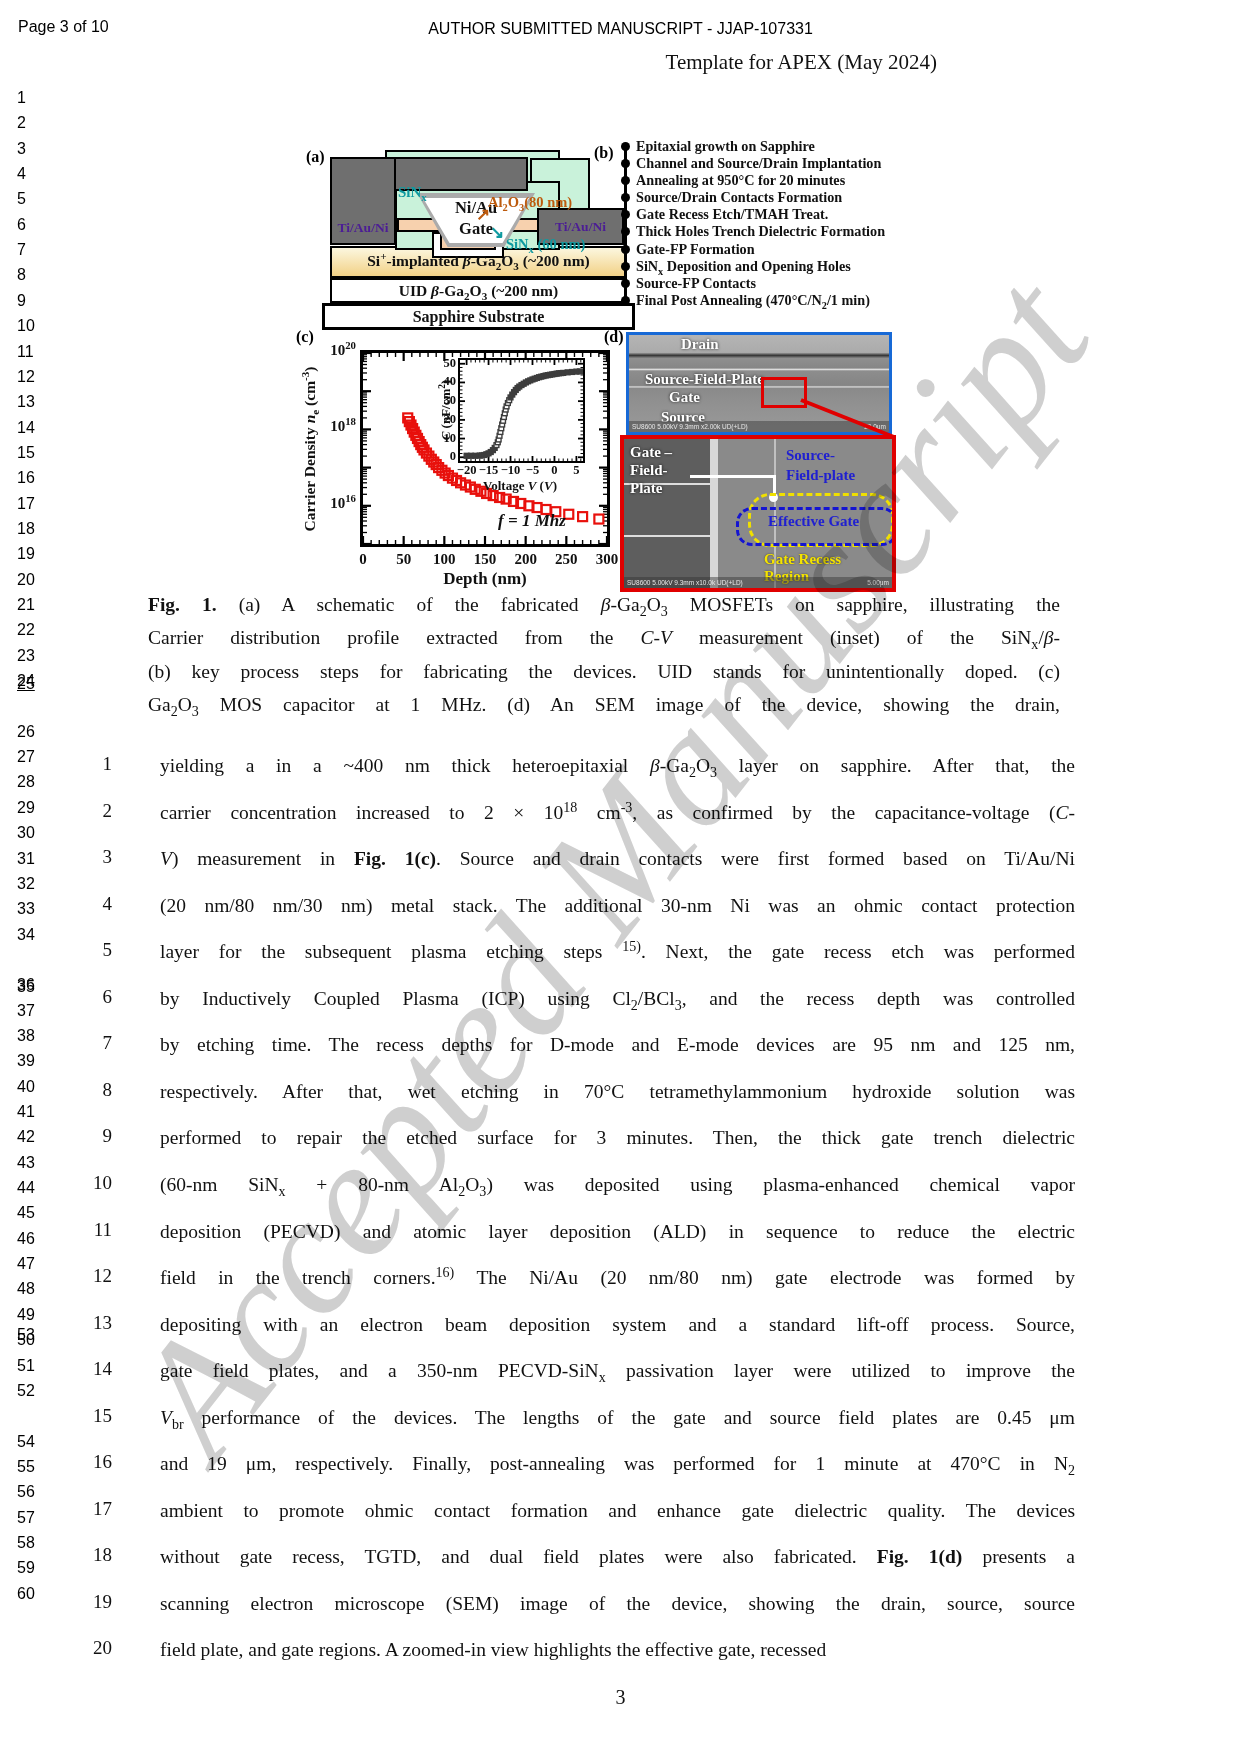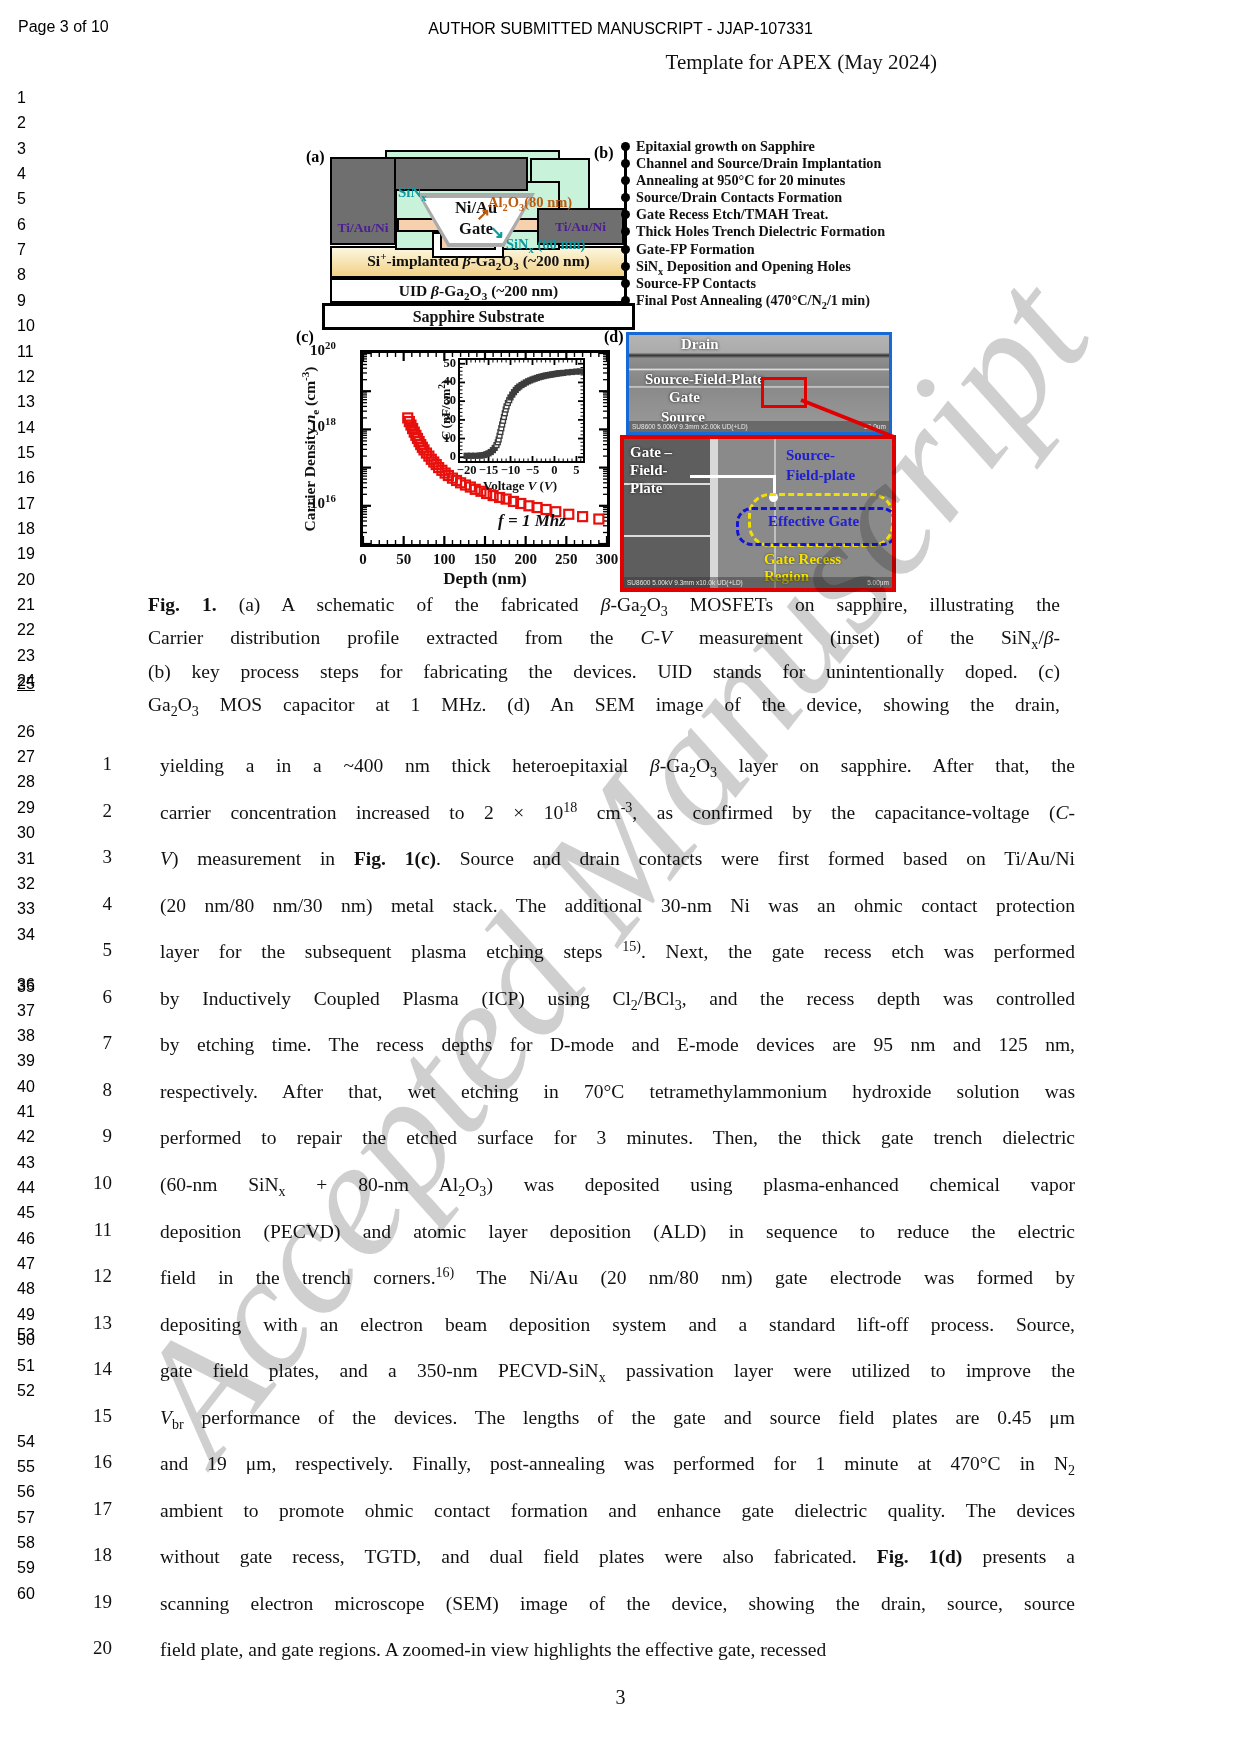--- a/index.html
+++ b/index.html
@@ -18,21 +18,21 @@
   .teal{color:#0f9aa0}
   .oran{color:#bd5b0e}
   .wlab{color:#4c1d95;text-align:center}
   .ctr{text-align:center}
   
   .step{position:relative;padding-left:15px;font:bold 14.2px/17.1px "Liberation Serif",serif;white-space:nowrap}
   .step .dot{position:absolute;left:0;top:4px;width:9px;height:9px;border-radius:50%;background:#000}
   
   .frame{position:absolute;border:3px solid #000;box-sizing:content-box;background:#fff}
   .tickx{position:absolute;font:bold 15px "Liberation Serif",serif;text-align:center}
-  .ticky{position:absolute;font:bold 15px "Liberation Serif",serif;}
+  .ticky{position:absolute;font:bold 15px "Liberation Serif",serif;text-align:right}
   .itick{position:absolute;font:bold 12.5px "Liberation Serif",serif;text-align:center}
   .iticky{position:absolute;font:bold 12.5px "Liberation Serif",serif;text-align:right}
   .axlab{position:absolute;font:bold 17px "Liberation Serif",serif;text-align:center}
   .axlaby{position:absolute;font:bold 15.5px "Liberation Serif",serif;text-align:center;transform:rotate(-90deg)}
   .iaxlab{position:absolute;font:bold 13px "Liberation Serif",serif;text-align:center}
   .iaxlaby{position:absolute;font:bold 13px "Liberation Serif",serif;text-align:center;transform:rotate(-90deg)}
   .anno{position:absolute;font:bold italic 17px "Liberation Serif",serif;text-align:center}
   
   .semlab{position:absolute;font:bold 15px "Liberation Serif",serif;color:#fff;text-shadow:0 0 3px rgba(0,0,0,.85);white-space:nowrap}
   .bluelab{color:#2020d0;text-shadow:none}

